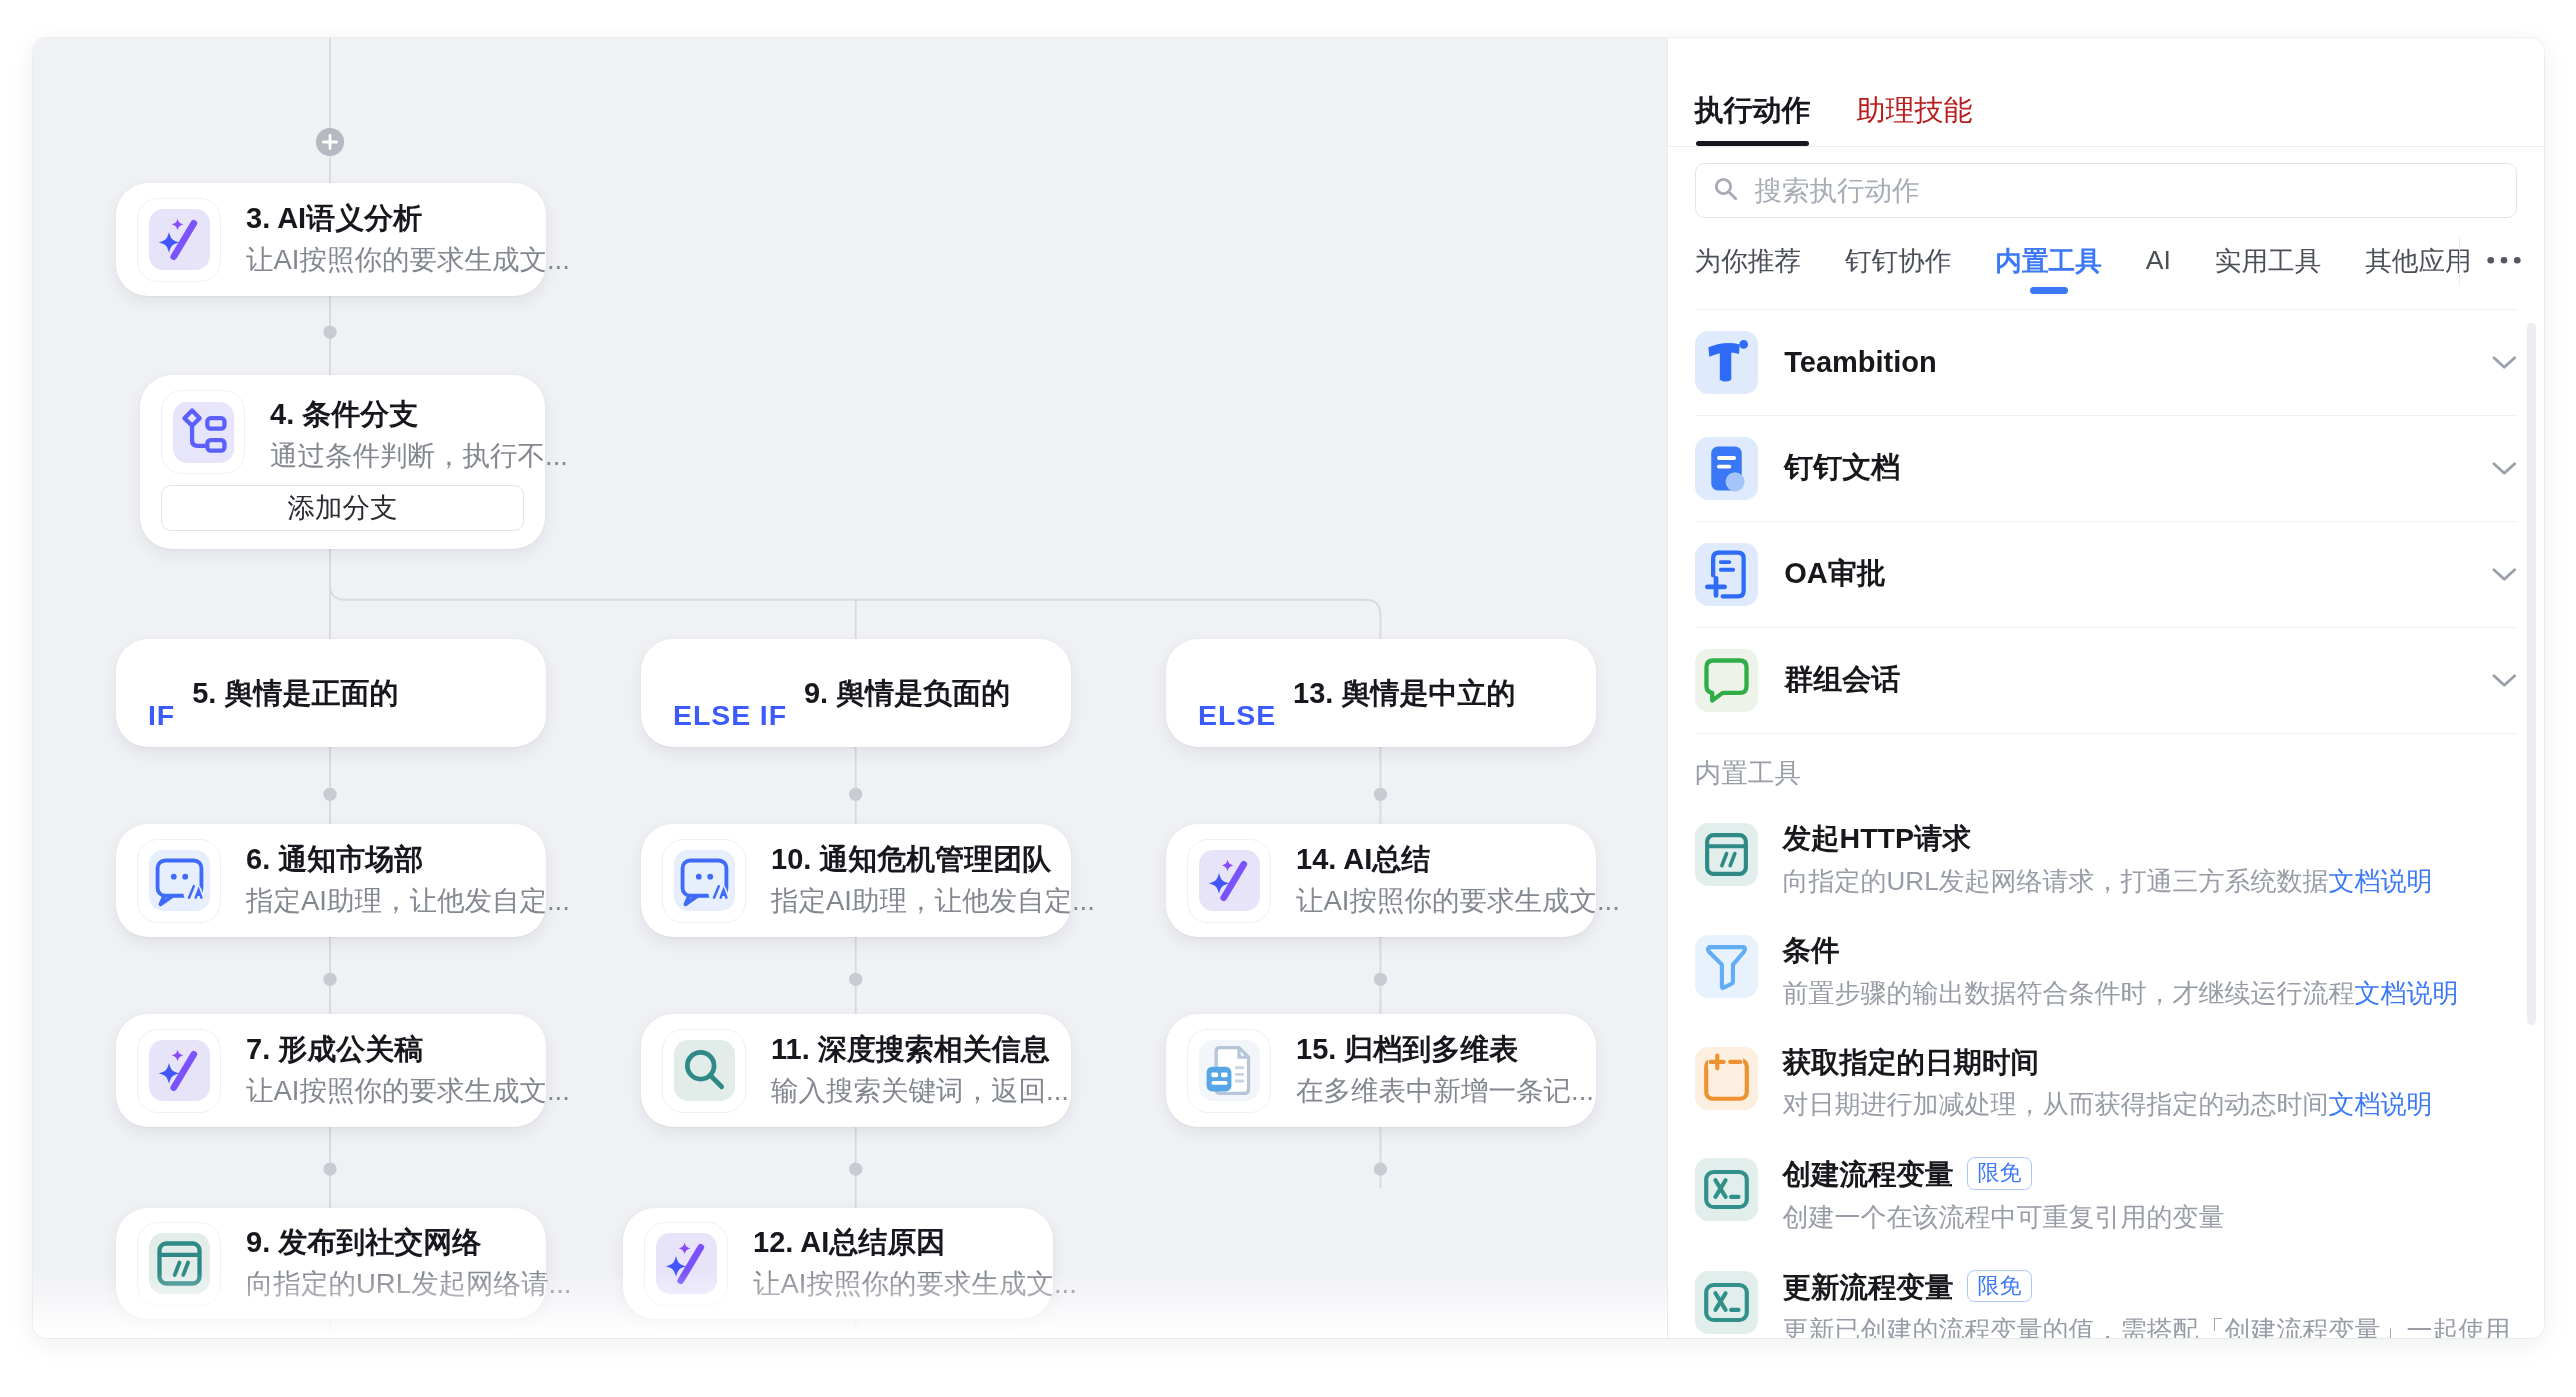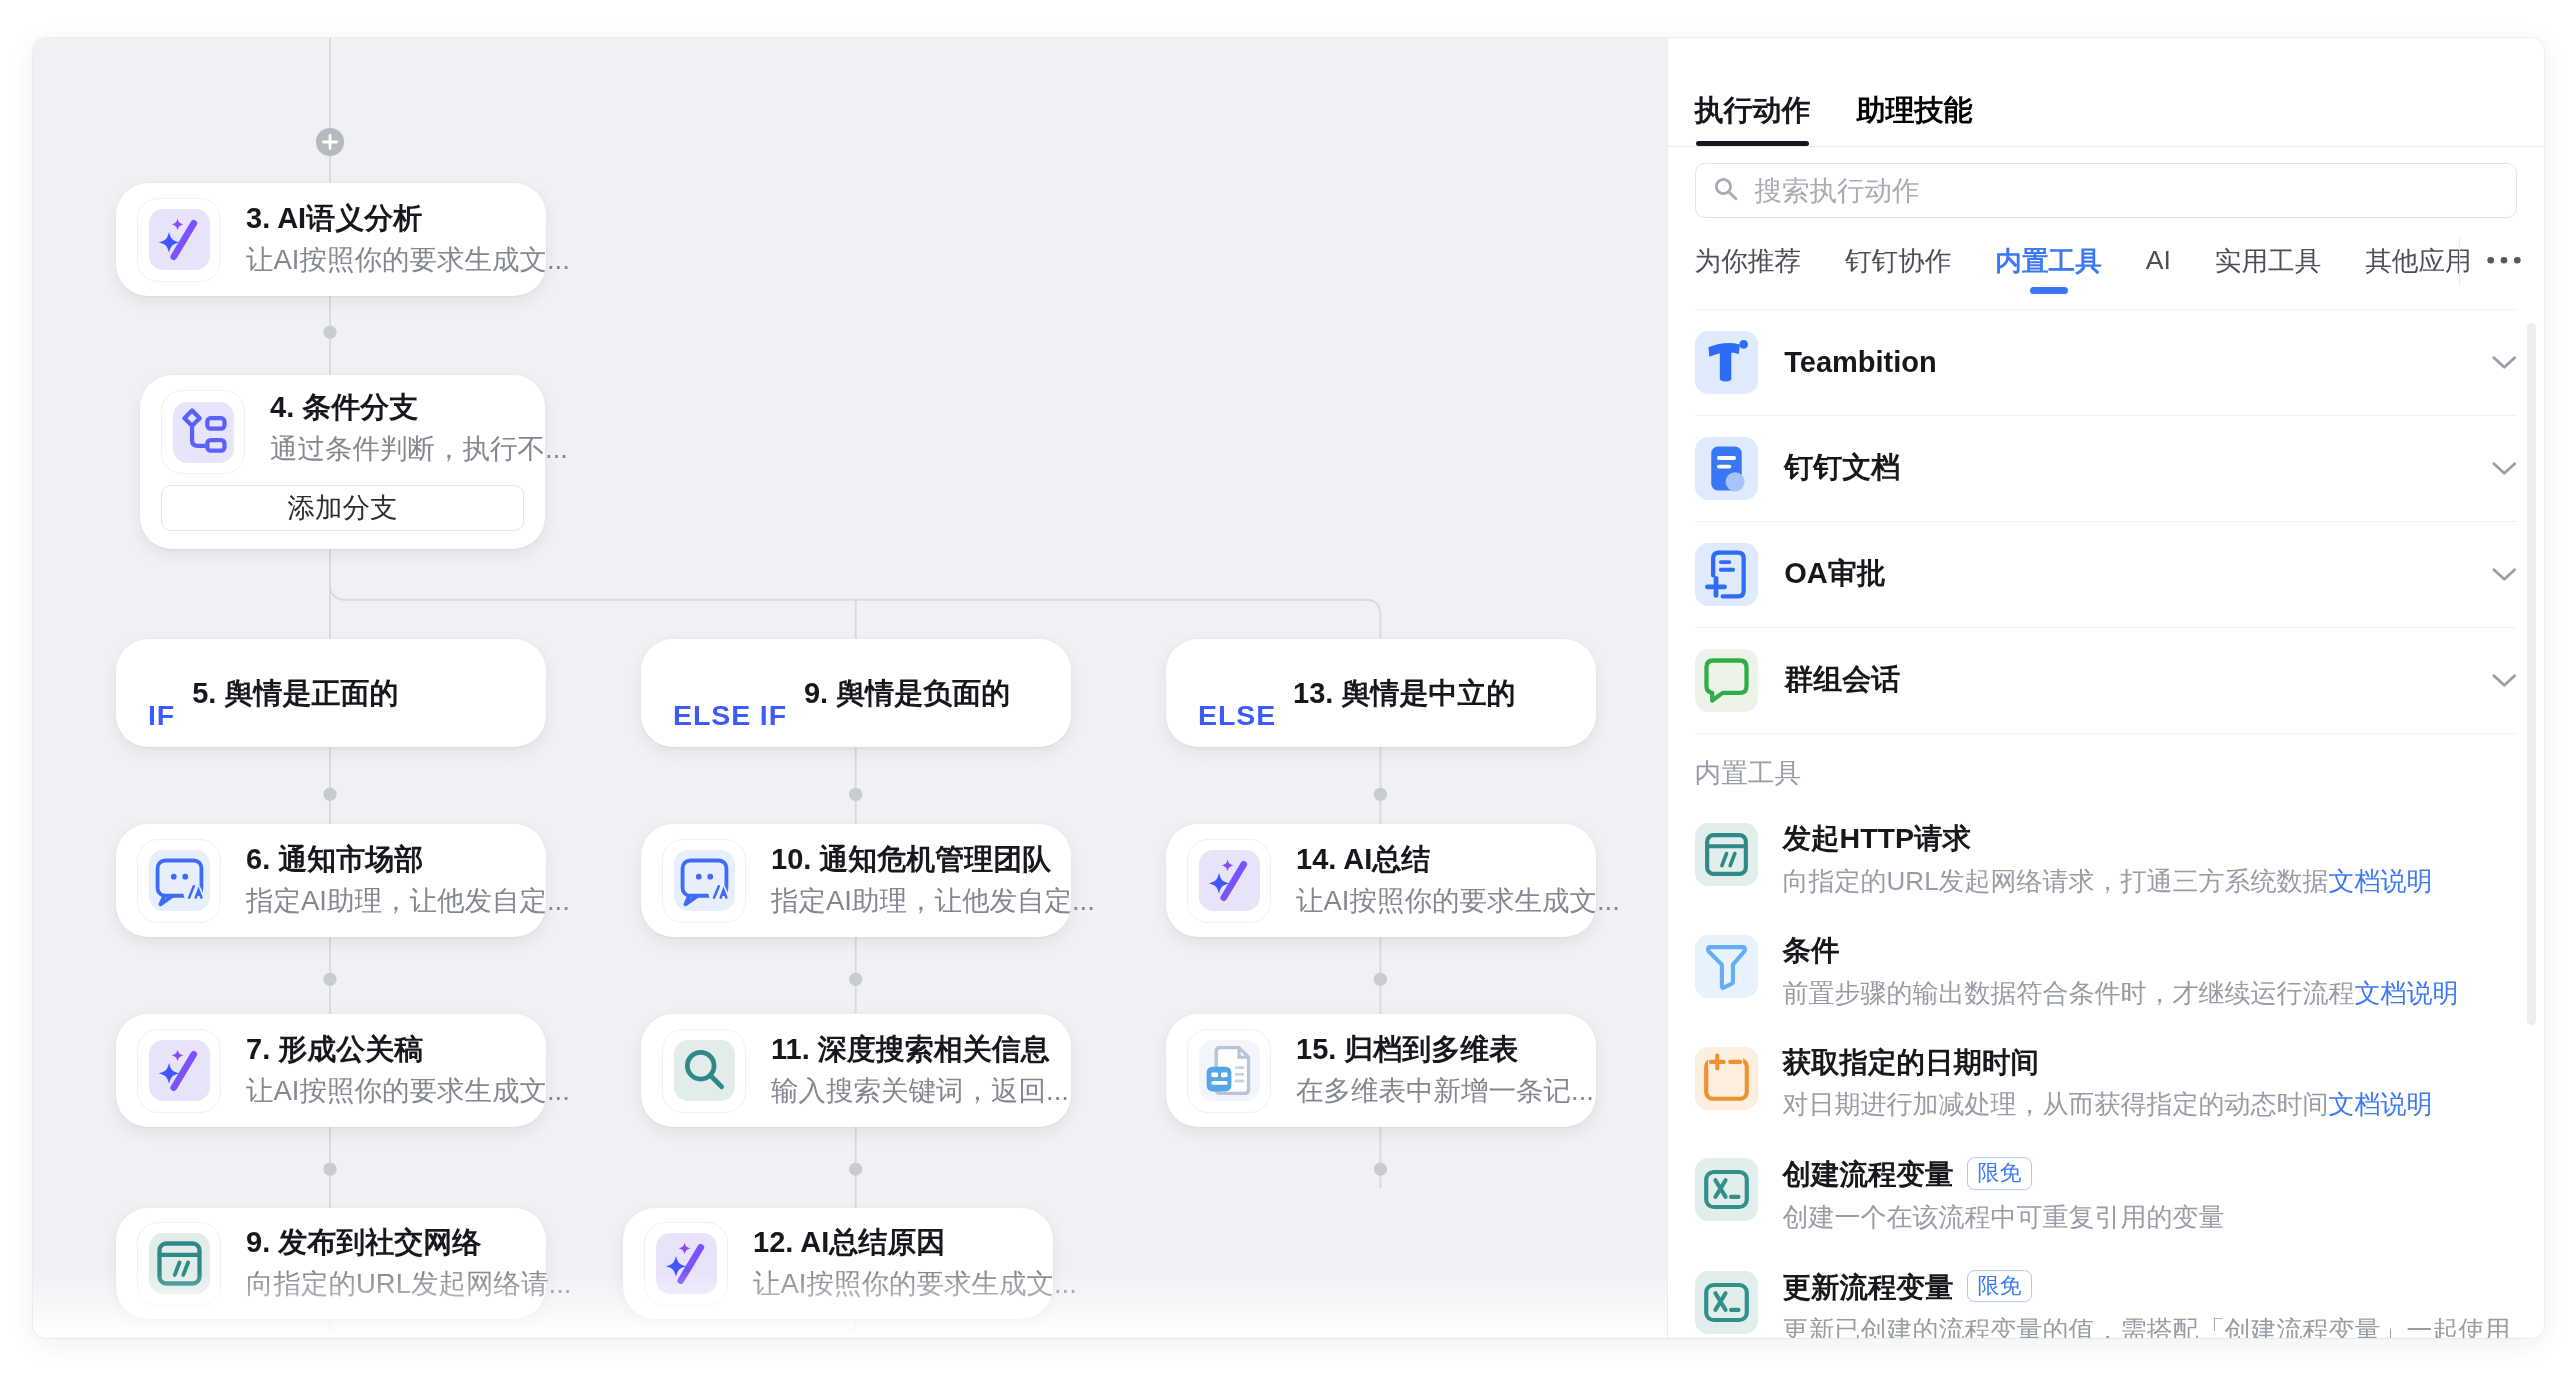--- a/index.html
+++ b/index.html
@@ -32,35 +32,35 @@
   .ic-branch{background:#e6e5fb;}
   .ic-msg{background:#e7eefc;}
   .ic-teal{background:#e2edea;}
   .ic-table{background:#f2f6fa;}
   .ntext{margin-left:25px;min-width:0;}
   .ntitle{font-size:29px;font-weight:700;color:#16181d;line-height:1.2;white-space:nowrap;}
   .nsub{font-size:27.5px;color:#83878f;margin-top:6.6px;white-space:nowrap;}
   .branchcard{padding-left:32px;}
   .kw{color:#3c5bfa;font-weight:800;font-size:28.5px;margin-right:17px;letter-spacing:0.9px;white-space:nowrap;margin-top:45px;}
   .node4{flex-direction:column;align-items:stretch;padding:15px 21px;}
-  .n4row{display:flex;align-items:flex-start;}
+  .n4row{display:flex;align-items:flex-end;}
   .addbranch{
     margin-top:11.4px;height:46px;border:1.9px solid #e0e2e7;border-radius:9.5px;background:#fff;
     font-size:27.5px;color:#2a2c31;display:flex;align-items:center;justify-content:center;box-sizing:border-box;
   }
   .canvasfade{position:absolute;left:0;bottom:0;width:100%;height:66px;
     background:linear-gradient(rgba(240,241,245,0),#ffffff);}
   
   .panel{
     position:absolute;left:1634px;top:0;width:877px;height:1300px;background:#fff;
     border-left:0.9px solid #e9eaee;box-sizing:border-box;
   }
   .phead{height:109px;display:flex;align-items:flex-end;gap:46px;padding:0 26.6px;
     border-bottom:0.9px solid #ededf0;box-sizing:border-box;}
-  .ptab{font-size:29px;color:#000000;padding-bottom:15px;position:relative;font-weight:700;}
+  .ptab{font-size:29px;color:#b91c1c;padding-bottom:15px;position:relative;font-weight:400;}
   .ptab.active{font-weight:700;color:#16181d;}
   .ptab.active::after{content:'';position:absolute;left:1.9px;right:1.9px;bottom:0;height:4.7px;
     background:#17181d;border-radius:2.8px;}
   .searchbox{
     margin:16px 26.6px 0;height:55px;border:1.9px solid #e2e4e9;border-radius:9.5px;background:#fff;
     display:flex;align-items:center;padding:0 17px;gap:13.3px;box-sizing:border-box;
   }
   .searchbox input{
     border:none;outline:none;flex:1;font-size:27.5px;color:#33363d;background:transparent;
     font-family:"Liberation Sans","DejaVu Sans",sans-serif;

